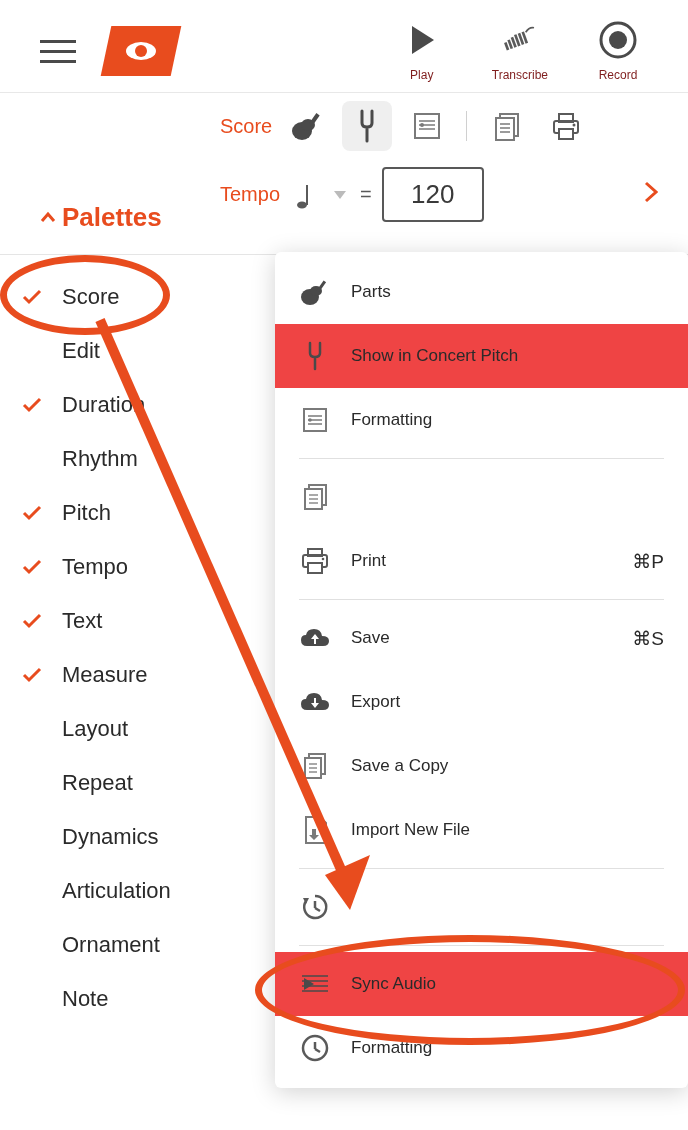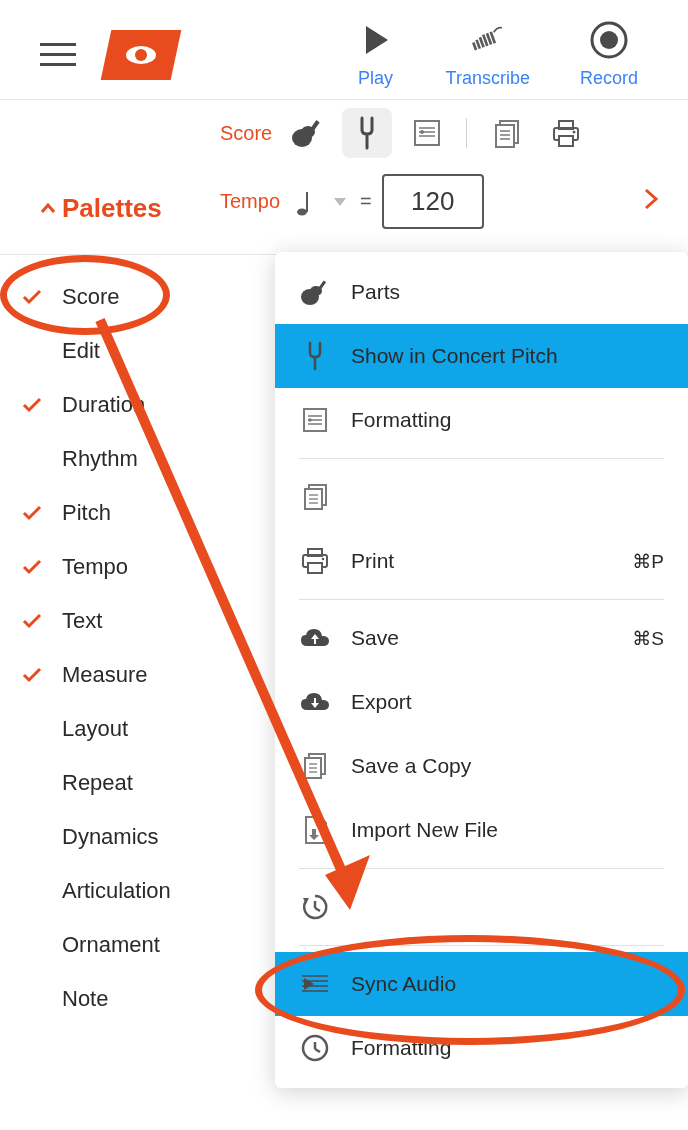--- a/index.html
+++ b/index.html
@@ -31,21 +31,21 @@
     .logo-eye {
       width: 30px; height: 18px; background: #fff; border-radius: 50%;
       transform: skewX(12deg);
       display: flex; align-items: center; justify-content: center;
     }
     .logo-pupil { width: 12px; height: 12px; background: #e84c1e; border-radius: 50%; }
     
     .top-actions { display: flex; gap: 50px; margin-left: auto; margin-right: 20px; }
     .top-action { display: flex; flex-direction: column; align-items: center; gap: 8px; cursor: pointer; }
     .top-action-icon { width: 40px; height: 40px; display: flex; align-items: center; justify-content: center; }
-    .top-action-label { color: #3b82f6; font-size: 18px; }
+    .top-action-label { color: #7f1d1d; font-size: 12px; }
     
     
     .second-row {
       display: flex;
       align-items: center;
       padding: 8px 30px 8px 0;
       gap: 12px;
       border-top: 1px solid #e8e8e8;
     }
     .second-row-inner { display: flex; align-items: center; gap: 10px; margin-left: 220px; }
@@ -80,21 +80,21 @@
     .palettes-header {
       padding: 12px 30px 16px 40px;
       color: #e84c1e;
       font-size: 26px;
       font-weight: 700;
       display: flex;
       align-items: center;
       gap: 6px;
       cursor: pointer;
       position: absolute;
-      top: 181px;
+      top: 190px;
       left: 0;
     }
     .palettes-caret { font-size: 18px; }
     
     
     .palette-list {
       position: absolute;
       top: 270px;
       left: 0;
       width: 280px;
@@ -128,23 +128,23 @@
       padding: 8px 0;
       z-index: 10;
     }
     .menu-item {
       display: flex;
       align-items: center;
       padding: 16px 24px;
       cursor: pointer;
       gap: 20px;
     }
-    .menu-item.highlighted { background: #0ea5e9; }
+    .menu-item.highlighted { background: #ef4444; }
     .menu-icon { width: 32px; height: 32px; display: flex; align-items: center; justify-content: center; flex-shrink: 0; color: #4a4a4a; }
-    .menu-label { font-size: 21px; color: #2a2a2a; flex: 1; }
+    .menu-label { font-size: 17px; color: #2a2a2a; flex: 1; }
     .menu-shortcut { font-size: 19px; color: #2a2a2a; }
     .menu-divider { height: 1px; background: #e0e0e0; margin: 6px 24px; }
     
     
     .annotation-ellipse-1 {
       position: absolute;
       top: 255px; left: 0px;
       width: 170px; height: 80px;
       border: 7px solid #e84c1e;
       border-radius: 50%;

